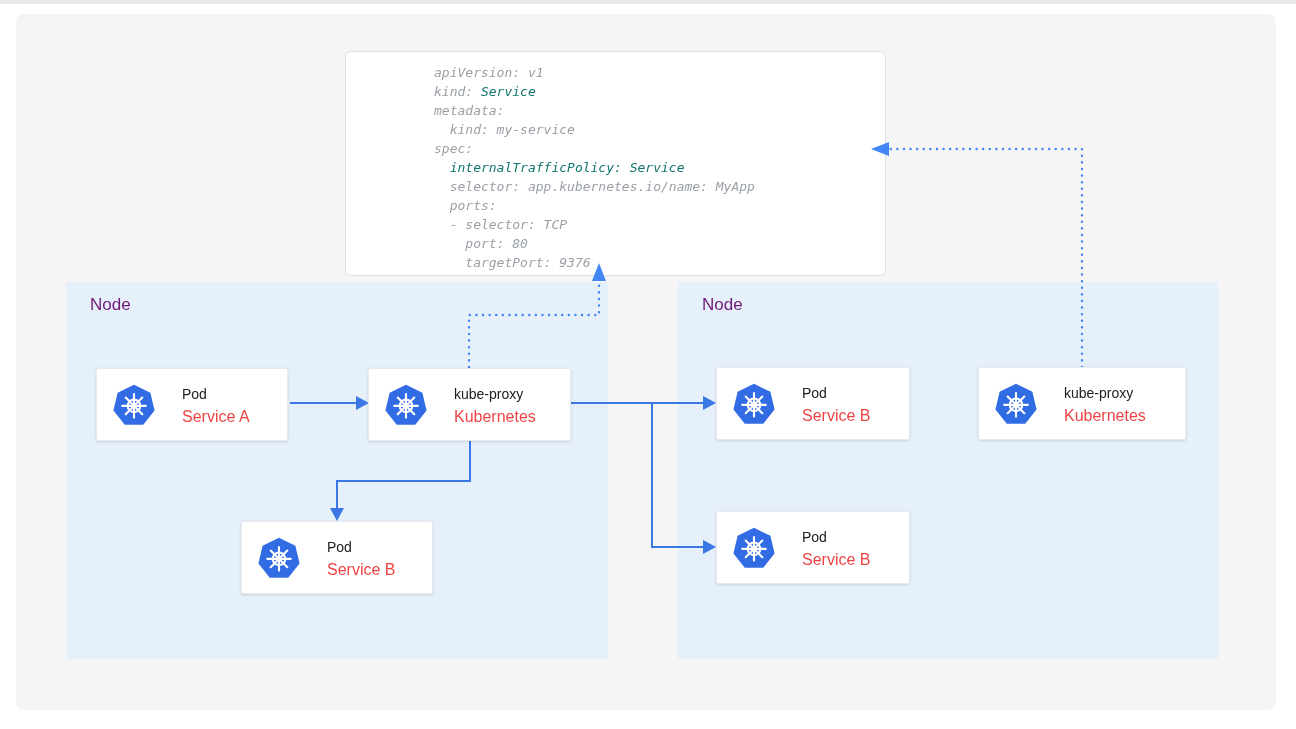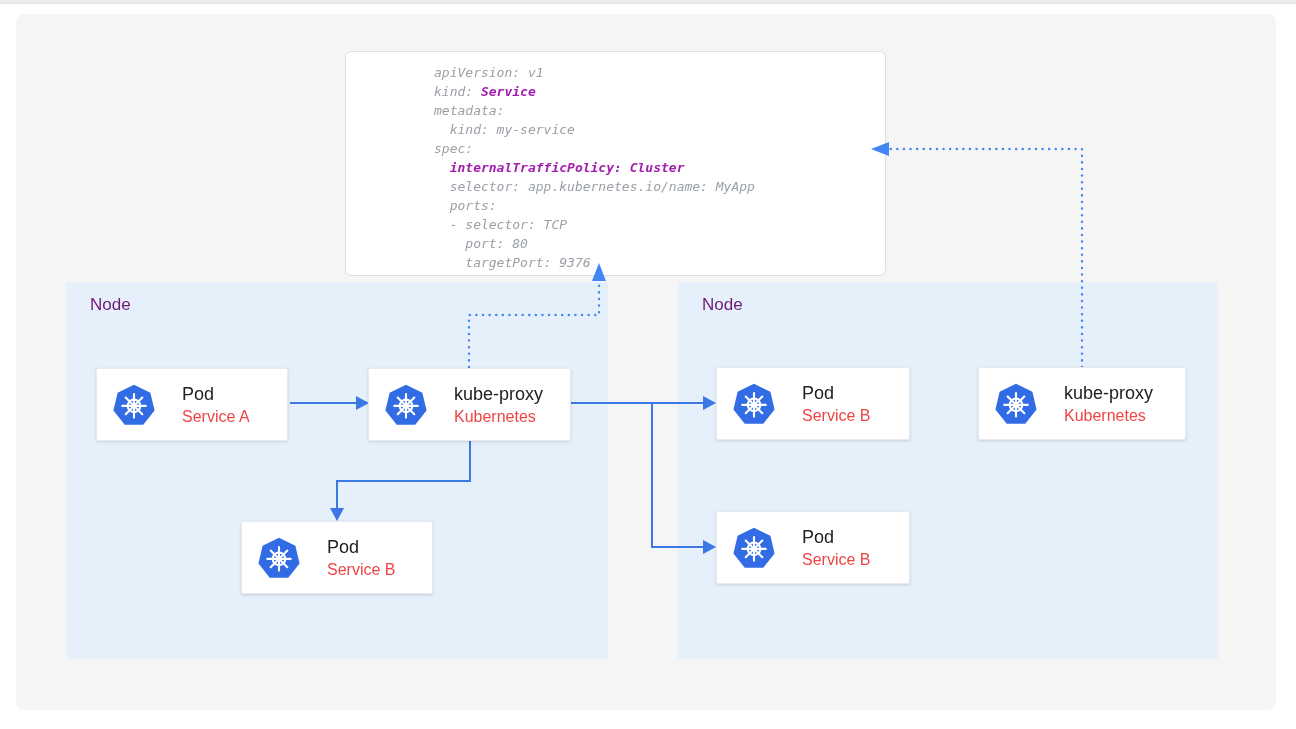--- a/index.html
+++ b/index.html
@@ -18,58 +18,58 @@
   
   .yaml-box{
     position:absolute;left:329px;top:37px;width:541px;height:225px;
     background:#ffffff;border:1px solid #dcdfe3;border-radius:6px;
     box-sizing:border-box;
     padding:11px 0 0 88px;
     font-family:"DejaVu Sans Mono", monospace;
     font-style:italic;font-size:13px;line-height:19px;color:#9aa0a6;
   }
   .yaml-line{white-space:pre;}
-  .yaml-line .b{font-weight:bold;color:#a21caf;margin-top:24px;}
+  .yaml-line .b{font-weight:normal;color:#0f766e;margin-top:24px;}
   
   .node{
     position:absolute;background:#e5f0fb;
   }
   .node-left{left:66px;top:282px;width:542px;height:377px;}
   .node-right{left:678px;top:282px;width:540px;height:377px;}
   .node-label{
     position:absolute;left:24px;top:13px;
     font-size:17px;color:#701a75;
   }
   
   .card{
     position:absolute;display:flex;align-items:center;
     background:#ffffff;border:1px solid #e8eaed;border-radius:2px;
     box-sizing:border-box;box-shadow:0 1px 3px rgba(60,64,67,.18);
     padding-left:16px;
   }
   .card .k8s-icon{width:42px;height:42px;flex:0 0 auto;display:block;}
   .card .card-text{margin-left:27px;}
-  .card-title{font-size:18px;color:#202124;line-height:23px;}
+  .card-title{font-size:14px;color:#202124;line-height:23px;}
   .card-sub{font-size:16px;color:#ef4444;line-height:21px;}
   .arrow-layer{position:absolute;left:0;top:0;pointer-events:none;}
 </style>
 </head>
 <body>
 
 <div class="stage">
   <div class="topstrip"></div>
   <div class="panel">
 
     <div class="yaml-box">
       <div class="yaml-line"><span>apiVersion: v1</span><span class="b"></span><span></span></div>
       <div class="yaml-line"><span>kind: </span><span class="b">Service</span><span></span></div>
       <div class="yaml-line"><span>metadata:</span><span class="b"></span><span></span></div>
       <div class="yaml-line"><span>  kind: my-service</span><span class="b"></span><span></span></div>
       <div class="yaml-line"><span>spec:</span><span class="b"></span><span></span></div>
-      <div class="yaml-line"><span>  </span><span class="b">internalTrafficPolicy: Cluster</span><span></span></div>
+      <div class="yaml-line"><span>  </span><span class="b">internalTrafficPolicy: Service</span><span></span></div>
       <div class="yaml-line"><span>  selector: app.kubernetes.io/name: MyApp</span><span class="b"></span><span></span></div>
       <div class="yaml-line"><span>  ports:</span><span class="b"></span><span></span></div>
       <div class="yaml-line"><span>  - selector: TCP</span><span class="b"></span><span></span></div>
       <div class="yaml-line"><span>    port: 80</span><span class="b"></span><span></span></div>
       <div class="yaml-line"><span>    targetPort: 9376</span><span class="b"></span><span></span></div>
     </div>
 
   </div>
 
   <div class="node node-left">

